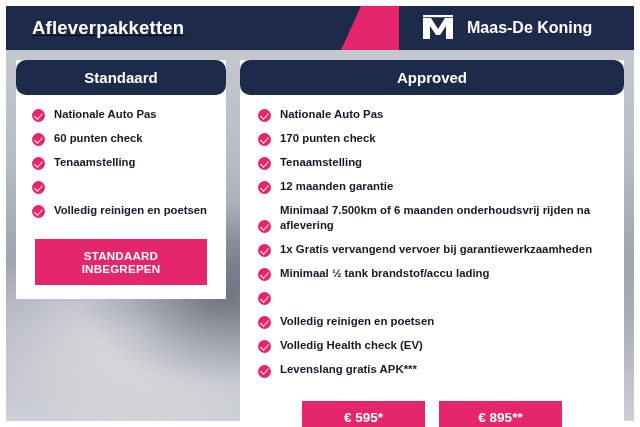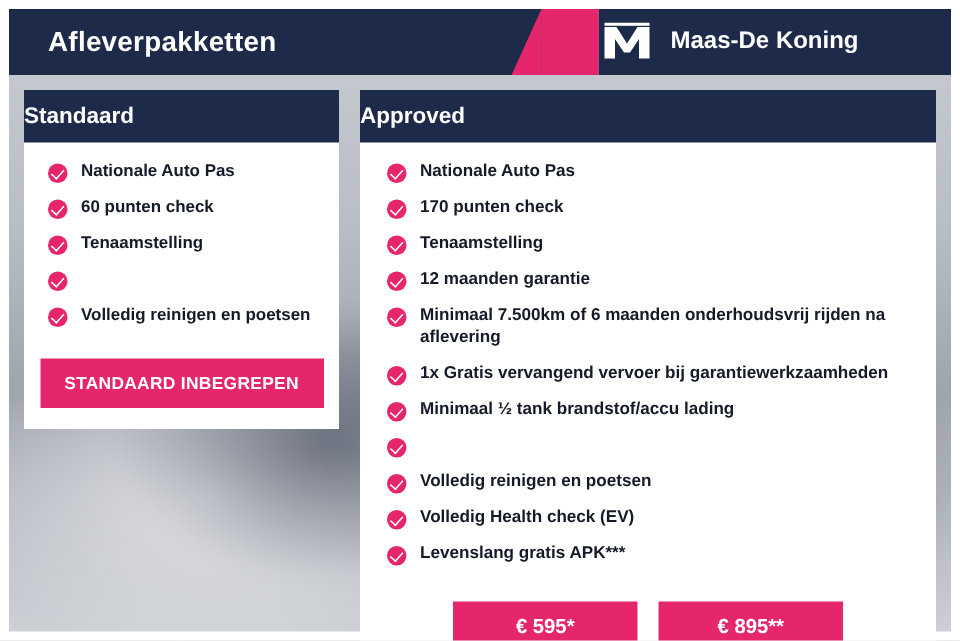--- a/index.html
+++ b/index.html
@@ -42,20 +42,21 @@
   .header {
     position: absolute; left: 6px; top: 6px; right: 6px; height: 44px;
     display: flex;
   }
   .header-left {
     flex: 0 0 355px;
     background: #1e2a4a;
     display: flex; align-items: center;
     padding-left: 26px;
     position: relative;
+    text-decoration: underline;
   }
   .header-left::after {
     content: "";
     position: absolute; right: -22px; top: 0;
     width: 0; height: 0;
     border-top: 44px solid #1e2a4a;
     border-right: 22px solid transparent;
   }
   .header-title {
     color: #ffffff;
@@ -72,21 +73,21 @@
     content: "";
     position: absolute; left: -20px; top: 0;
     width: 0; height: 0;
     border-bottom: 44px solid #e6266c;
     border-left: 20px solid transparent;
   }
   .header-right {
     flex: 1;
     background: #1e2a4a;
     display: flex; align-items: center;
-    padding-left: 2px;
+    padding-left: 22px;
     gap: 12px;
   }
   .brand-mark {
     width: 34px; height: 26px;
     position: relative;
     flex: 0 0 auto;
   }
   .brand-mark svg { display: block; }
   .brand-name {
     color: #ffffff;
@@ -95,30 +96,32 @@
   }
 
   
   .card {
     position: absolute;
     background: #ffffff;
   }
   .card-head {
     background: #1e2a4a;
     color: #ffffff;
+    text-align: center;
     font-weight: bold;
     font-size: 15px;
     padding: 9px 0 9px;
+    border-radius: 10px;
   }
   .card-body {
     padding: 12px 14px 10px 16px;
   }
   .feature {
     display: flex;
-    align-items: flex-start;
+    align-items: flex-end;
     gap: 9px;
     margin-bottom: 9px;
   }
   .check {
     flex: 0 0 auto;
     width: 13px; height: 13px;
     border-radius: 50%;
     background: #e6266c;
     position: relative;
     margin-top: 2px;
@@ -139,21 +142,21 @@
     line-height: 1.32;
   }
 
   
   #card-standaard {
     left: 16px; top: 60px; width: 210px;
   }
   #card-standaard .card-body { padding-bottom: 4px; }
   .cta-standaard {
     display: block;
-    width: 189px;
+    width: 172px;
     margin: 8px auto 14px;
     background: #e6266c;
     color: #ffffff;
     border: none;
     font-family: inherit;
     font-size: 11.6px;
     font-weight: bold;
     letter-spacing: 0.2px;
     padding: 10px 16px;
     text-align: center;

